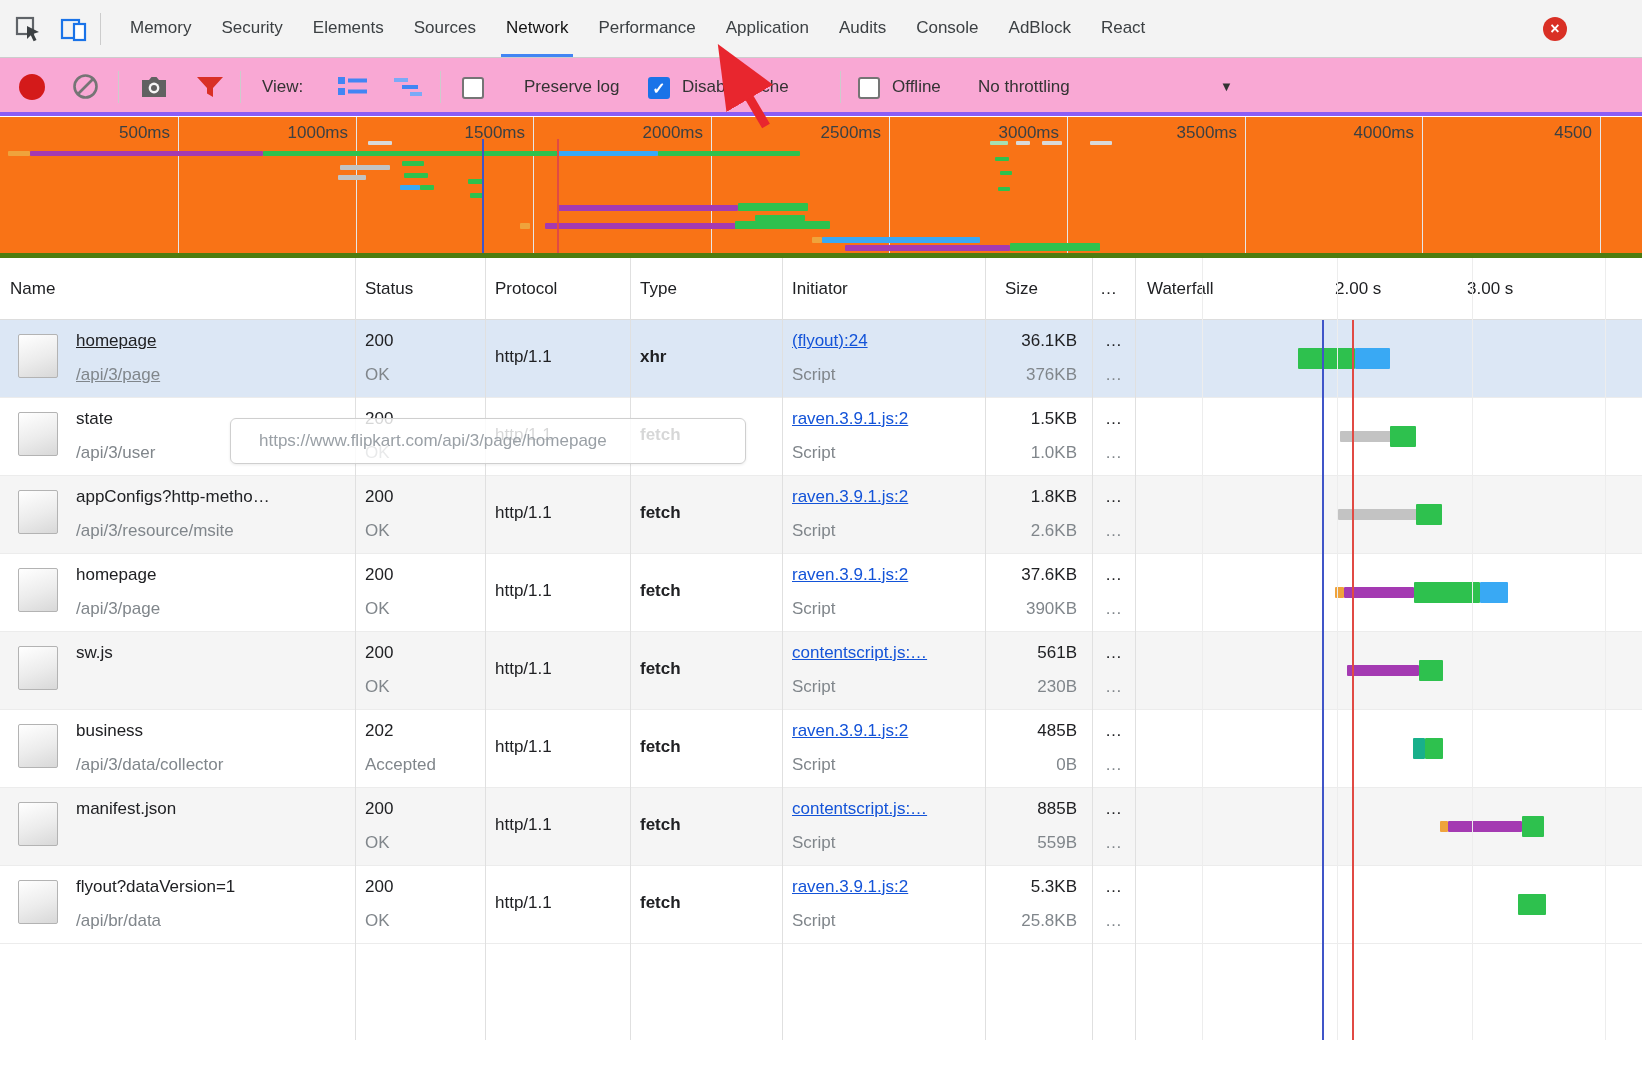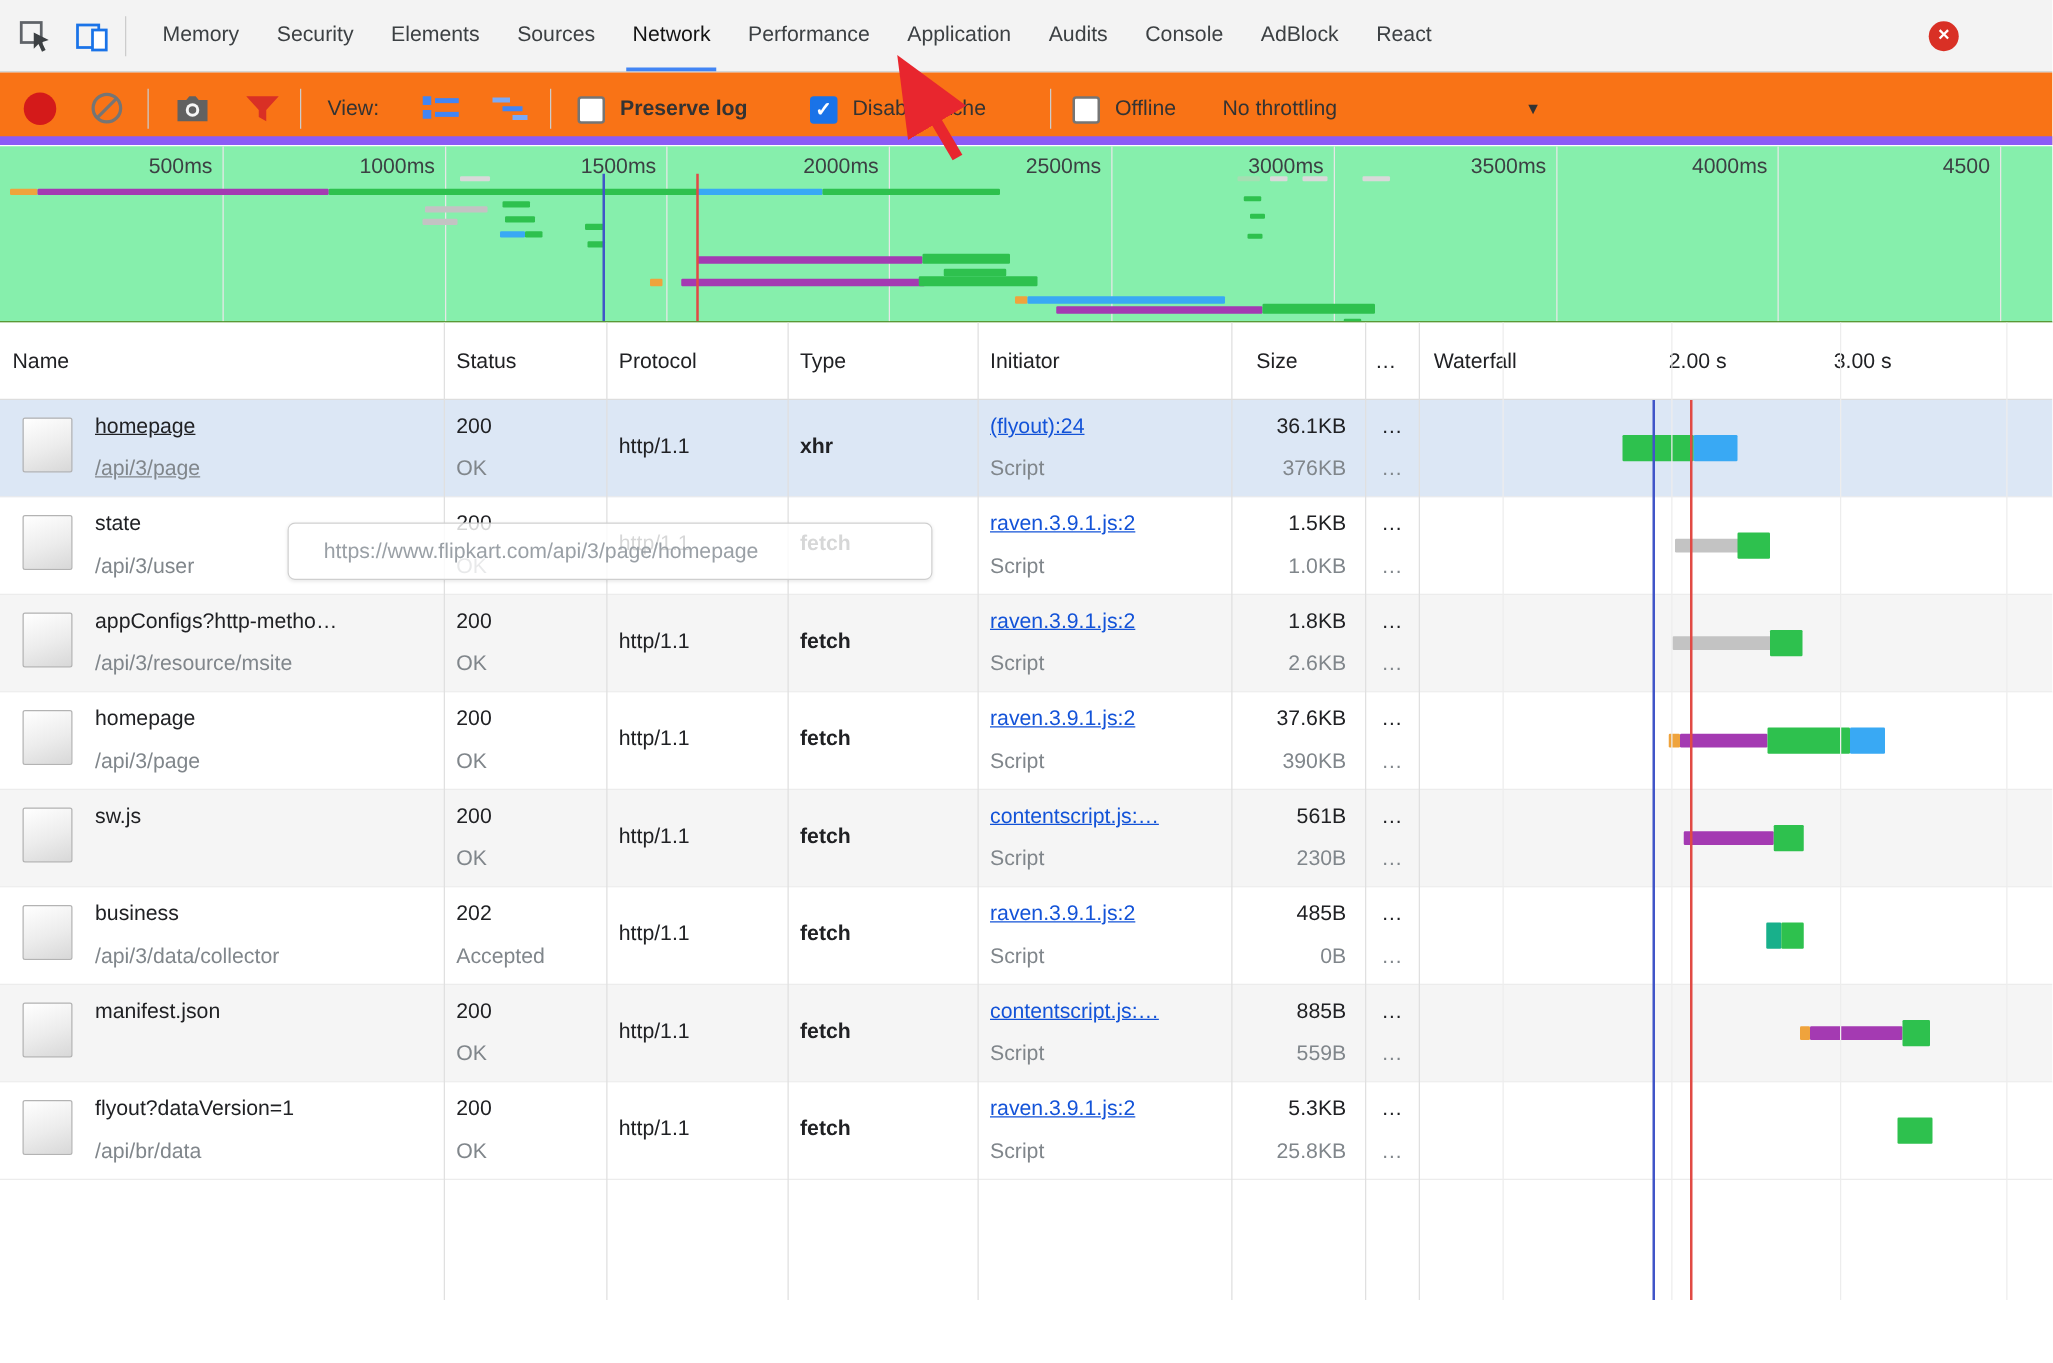--- a/index.html
+++ b/index.html
@@ -13,32 +13,32 @@
   .vsep { width:1px; height:32px; background:#ccc; margin:0 8px; }
   .tabs { display:flex; height:100%; margin-left:6px; }
   .tab { padding:0 15px; line-height:56px; font-size:17px; color:#3c4043; position:relative; white-space:nowrap; cursor:pointer; }
   .tab.active { color:#141414; }
   .tab.active::after { content:""; position:absolute; left:10px; right:10px; bottom:0; height:3px; background:#4285f4; }
   .err-badge { position:absolute; left:1543px; top:17px; width:24px; height:24px; border-radius:50%;
                background:#d93025; color:#fff; font-size:16px; font-weight:bold; text-align:center; line-height:23px; cursor:pointer; }
 
   
   .toolbar { position:absolute; top:58px; left:0; width:1642px; height:58px;
-             background:#f97316; border-bottom:7px solid #8b5cf6; }
+             background:#f9a8d4; border-bottom:4px solid #8b5cf6; }
   .toolbar > * { position:absolute; }
   .record-btn { left:19px; top:16px; width:26px; height:26px; border-radius:50%; background:#d41a1a; cursor:pointer; }
   .tool-svg { top:15px; cursor:pointer; }
   .tb-sep { top:13px; width:1px; height:32px; background:#ccc; }
   .tb-label { font-size:17px; color:#333; line-height:58px; }
   .checkbox { top:19px; width:22px; height:22px; border:2px solid #757575; border-radius:3px; background:#fff; cursor:pointer; }
   .checkbox.checked { background:#1a73e8; border-color:#1a73e8; color:#fff; font-size:16px; font-weight:bold; text-align:center; line-height:19px; }
   .dd-triangle { font-size:13px; color:#333; top:0; line-height:58px; cursor:pointer; }
 
   
-  .overview { position:absolute; top:117px; left:0; width:1642px; height:141px; background:#86efac; border-bottom:1px solid #4d7c0f; overflow:hidden; }
+  .overview { position:absolute; top:117px; left:0; width:1642px; height:141px; background:#f97316; border-bottom:5px solid #4d7c0f; overflow:hidden; }
   .ov-grid { position:absolute; top:0; bottom:0; width:1px; background:#e7e7e7; }
   .ov-label { position:absolute; top:6px; font-size:17px; color:#3c4043; }
   .ov-bar { position:absolute; border-radius:1px; }
   .ov-marker { position:absolute; top:22px; bottom:0; width:2px; }
 
   
   .grid-header { position:absolute; top:258px; left:0; width:1642px; height:62px; background:#fff; border-bottom:1px solid #ddd; }
   .grid-header .h { position:absolute; top:0; line-height:62px; font-size:17px; color:#202124; white-space:nowrap; cursor:pointer; }
   .wf-tick { position:absolute; top:0; line-height:62px; font-size:17px; color:#202124; }
 
@@ -149,21 +149,21 @@
     </div>
     <div class="tool-svg" style="left:392px;top:18px;">
       <svg width="32" height="22" viewBox="0 0 32 22">
         <rect x="2" y="2" width="14" height="4" fill="#7baaf7"></rect>
         <rect x="10" y="9" width="16" height="4" fill="#4285f4"></rect>
         <rect x="18" y="16" width="12" height="4" fill="#7baaf7"></rect>
       </svg>
     </div>
     <div class="tb-sep" style="left:440px;"></div>
     <div class="checkbox" style="left:462px;"></div>
-    <div class="tb-label" style="left:496px;font-weight:bold;">Preserve log</div>
+    <div class="tb-label" style="left:524px;">Preserve log</div>
     <div class="checkbox checked" style="left:648px;">✓</div>
     <div class="tb-label" style="left:682px;">Disable cache</div>
     <div class="tb-sep" style="left:840px;"></div>
     <div class="checkbox" style="left:858px;"></div>
     <div class="tb-label" style="left:892px;">Offline</div>
     <div class="tb-label" style="left:978px;">No throttling</div>
     <div class="dd-triangle" style="left:1220px;">▼</div>
   </div>
 
   <div class="overview" id="overview">

